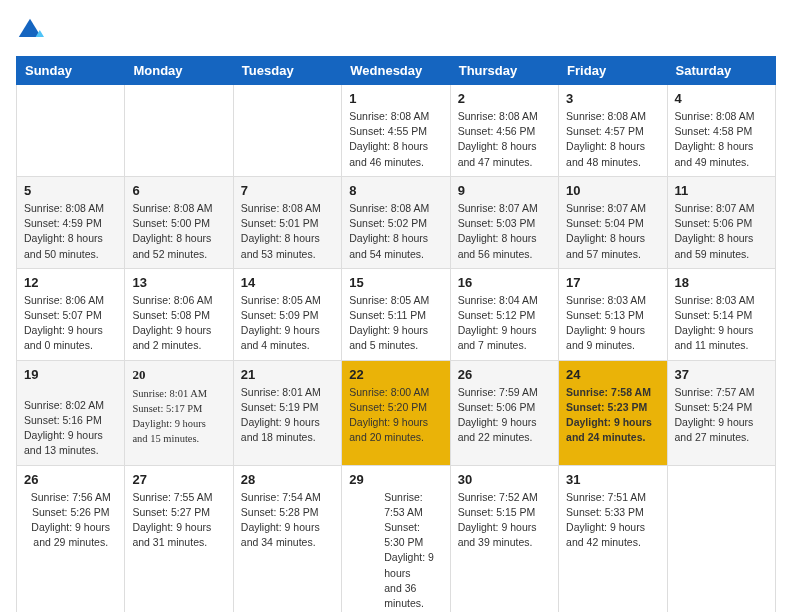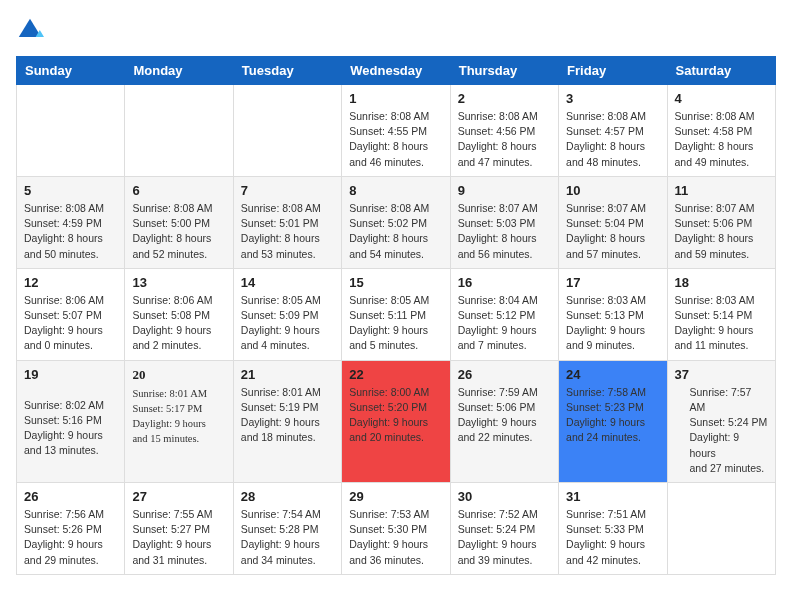--- a/index.html
+++ b/index.html
@@ -270,82 +270,82 @@
 Daylight: 9 hours
 and 15 minutes.</div>
         </td>
         <td style="background: rgb(245, 245, 245);">
           <span class="day-number">21</span>
           <div class="day-info" style="white-space: pre-line;">Sunrise: 8:01 AM
 Sunset: 5:19 PM
 Daylight: 9 hours
 and 18 minutes.</div>
         </td>
-        <td style="background: #ef4444;">
+        <td style="background: #eab308;">
           <span class="day-number">22</span>
           <div class="day-info" style="white-space: pre-line;">Sunrise: 8:00 AM
 Sunset: 5:20 PM
 Daylight: 9 hours
 and 20 minutes.</div>
         </td>
         <td style="background: rgb(245, 245, 245);">
           <span class="day-number">26</span>
           <div class="day-info" style="white-space: pre-line;">Sunrise: 7:59 AM
 Sunset: 5:06 PM
 Daylight: 9 hours
 and 22 minutes.</div>
         </td>
-        <td style="background: #3b82f6;">
+        <td style="background: #eab308;">
           <span class="day-number">24</span>
-          <div class="day-info" style="white-space: pre-line;">Sunrise: 7:58 AM
+          <div class="day-info" style="white-space: pre-line; font-weight: bold;">Sunrise: 7:58 AM
 Sunset: 5:23 PM
 Daylight: 9 hours
 and 24 minutes.</div>
         </td>
         <td style="background: rgb(245, 245, 245);">
           <span class="day-number">37</span>
-          <div class="day-info" style="white-space: pre-line; margin-left: 15px;">Sunrise: 7:57 AM
+          <div class="day-info" style="white-space: pre-line;">Sunrise: 7:57 AM
 Sunset: 5:24 PM
 Daylight: 9 hours
 and 27 minutes.</div>
         </td>
       </tr>
       <tr>
         <td>
           <span class="day-number">26</span>
-          <div class="day-info" style="white-space: pre-line;">Sunrise: 7:56 AM
+          <div class="day-info" style="white-space: pre-line; text-align: center;">Sunrise: 7:56 AM
 Sunset: 5:26 PM
 Daylight: 9 hours
 and 29 minutes.</div>
         </td>
         <td>
           <span class="day-number">27</span>
           <div class="day-info" style="white-space: pre-line;">Sunrise: 7:55 AM
 Sunset: 5:27 PM
 Daylight: 9 hours
 and 31 minutes.</div>
         </td>
         <td>
           <span class="day-number">28</span>
           <div class="day-info" style="white-space: pre-line;">Sunrise: 7:54 AM
 Sunset: 5:28 PM
 Daylight: 9 hours
 and 34 minutes.</div>
         </td>
         <td>
           <span class="day-number">29</span>
-          <div class="day-info" style="white-space: pre-line;">Sunrise: 7:53 AM
+          <div class="day-info" style="white-space: pre-line; margin-left: 35px;">Sunrise: 7:53 AM
 Sunset: 5:30 PM
 Daylight: 9 hours
 and 36 minutes.</div>
         </td>
         <td>
           <span class="day-number">30</span>
           <div class="day-info" style="white-space: pre-line;">Sunrise: 7:52 AM
-Sunset: 5:24 PM
+Sunset: 5:15 PM
 Daylight: 9 hours
 and 39 minutes.</div>
         </td>
         <td>
           <span class="day-number">31</span>
           <div class="day-info" style="white-space: pre-line;">Sunrise: 7:51 AM
 Sunset: 5:33 PM
 Daylight: 9 hours
 and 42 minutes.</div>
         </td>

